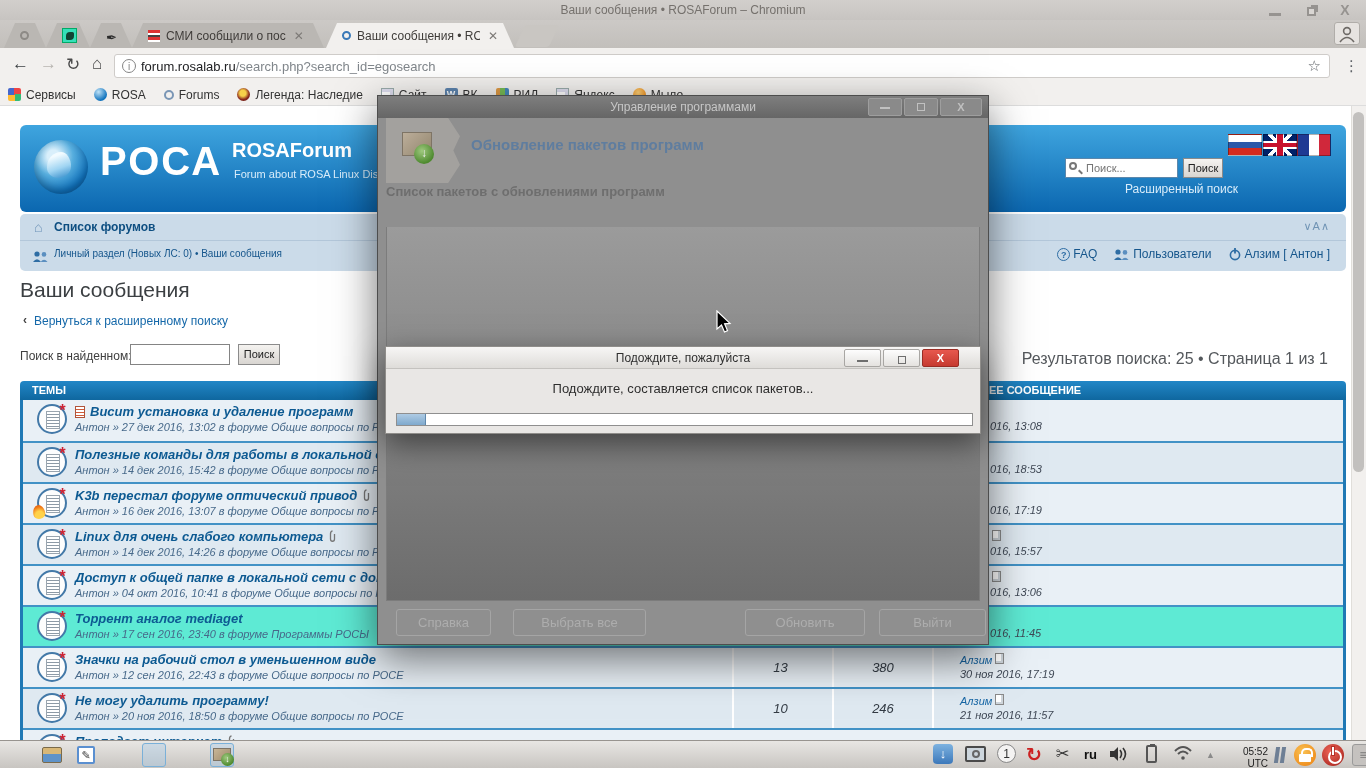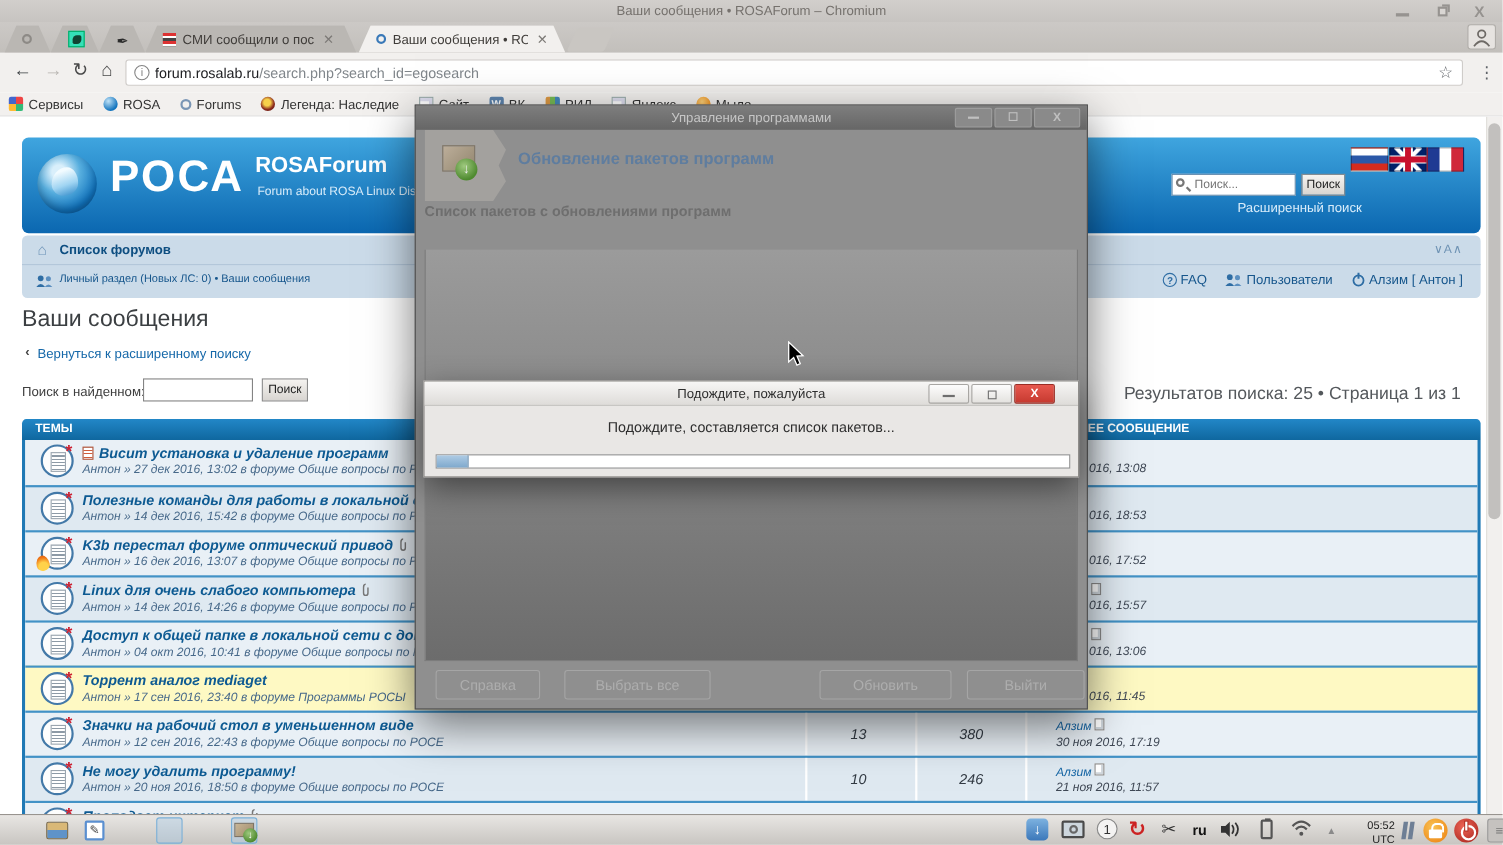--- a/index.html
+++ b/index.html
@@ -73,21 +73,21 @@
   #sif-input { position:absolute; left:130px; top:238px; width:100px; height:21px; border:1px solid #848484; background:#fff; }
   #sif-btn { position:absolute; left:238px; top:238px; width:42px; height:21px; line-height:19px; }
   #results { position:absolute; right:38px; top:244px; font-size:16px; color:#54585c; }
 
   #thead { position:absolute; left:20px; top:275px; width:1326px; height:19px; background:linear-gradient(#2287c7,#0f679f); border-radius:4px 4px 0 0; color:#fff; font-size:11px; font-weight:bold; }
   #thead .t1 { position:absolute; left:12px; top:3px; }
   #thead .t2 { position:absolute; left:914px; top:3px; }
   #rows { position:absolute; left:20px; top:294px; width:1326px; border-left:3px solid #2079b5; border-right:3px solid #2079b5; }
   .trow { position:relative; height:41px; border-top:2px solid #4292c6;font-style:italic; }
   .trow:first-child { border-top:none; }
-  .odd { background:#e9f0f6; } .even { background:#dfe9f1; } .hl { background:#fef9c3; }
+  .odd { background:#e9f0f6; } .even { background:#dfe9f1; } .hl { background:#5eead4; }
   .ticon { position:absolute; left:14px; top:4px; width:30px; height:30px; border:2px solid #4379a8; border-radius:50%; background:#fdfdfd; }
   .ticon::before { content:""; position:absolute; left:7px; top:5px; width:12px; height:16px; background:repeating-linear-gradient(to bottom,#fff 0 2px,#8d9aa6 2px 3px); border:1px solid #9aa5af; }
   .ticon::after { content:"*"; position:absolute; right:0px; top:-4px; font-size:16px; font-weight:bold; color:#cc2233; }
   .tflame { position:absolute; left:-6px; bottom:-3px; width:12px; height:14px; background:radial-gradient(circle at 50% 75%, #ffd24a 0 35%, #f07818 70%, #d4540e); border-radius:50% 50% 50% 50% / 62% 62% 38% 38%; transform:rotate(-12deg); }
   .tline { position:absolute; left:52px; top:4px; display:flex; align-items:center; gap:5px; white-space:nowrap; }
   .ttitle { font-size:13px; font-weight:bold; color:#0d5a92; text-decoration:none; }
   .tmeta { position:absolute; left:52px; top:21px; font-size:11px; color:#47698a; white-space:nowrap; }
   .npico { display:inline-block; width:10px; height:12px; background:repeating-linear-gradient(to bottom,#fff 0 2px,#d05c3a 2px 3px); border:1px solid #b0543a; }
   .lastfrag { position:absolute; left:967px; top:20px; font-size:11px; color:#3f4855; }
   .lastico { position:absolute; left:969px; top:5px; }
@@ -346,21 +346,21 @@
       <span class="ticon">
           <span class="tflame"></span>
         </span>
       <div class="tline">
           <a class="ttitle">K3b перестал форуме оптический привод</a>
           <svg width="9" height="13">
             <path d="M4.5 1 C2.5 1 2.5 3 2.5 4 L2.5 9 C2.5 12 6.5 12 6.5 9 L6.5 4" stroke="#777" fill="none" stroke-width="1.3"></path>
           </svg>
         </div>
       <div class="tmeta">Антон » 16 дек 2016, 13:07 в форуме Общие вопросы по РОСЕ</div>
-      <div class="lastfrag">016, 17:52</div>
+      <div class="lastfrag">016, 17:19</div>
     </div>
     <div class="trow even">
       <span class="ticon"></span>
       <div class="tline">
           <a class="ttitle">Linux для очень слабого компьютера</a>
           <svg width="9" height="13">
             <path d="M4.5 1 C2.5 1 2.5 3 2.5 4 L2.5 9 C2.5 12 6.5 12 6.5 9 L6.5 4" stroke="#777" fill="none" stroke-width="1.3"></path>
           </svg>
         </div>
       <div class="tmeta">Антон » 14 дек 2016, 14:26 в форуме Общие вопросы по РОСЕ</div>

